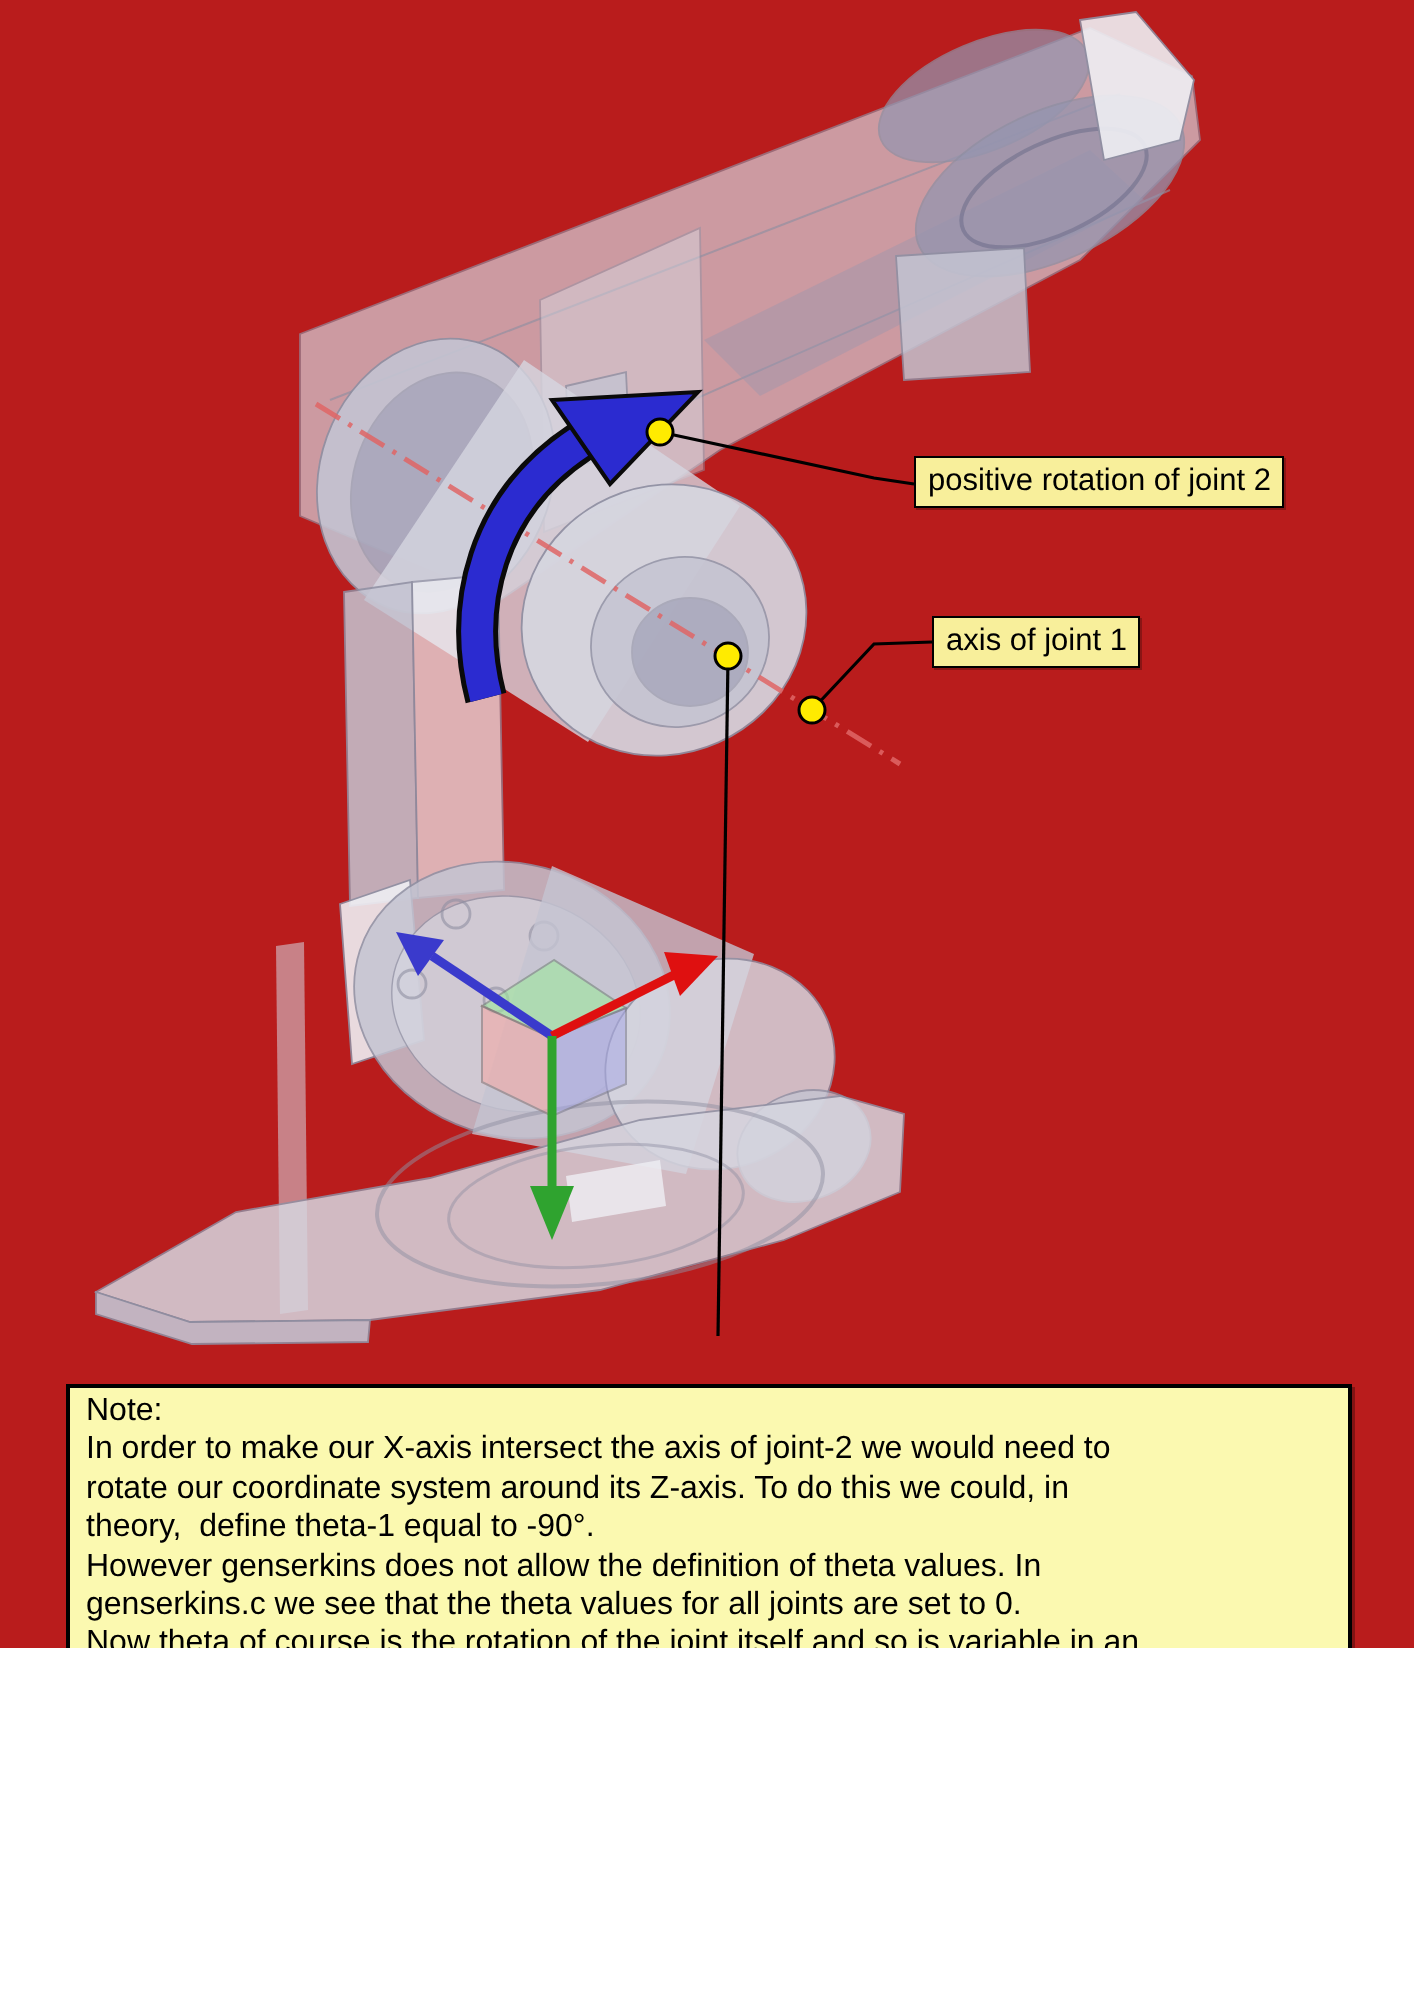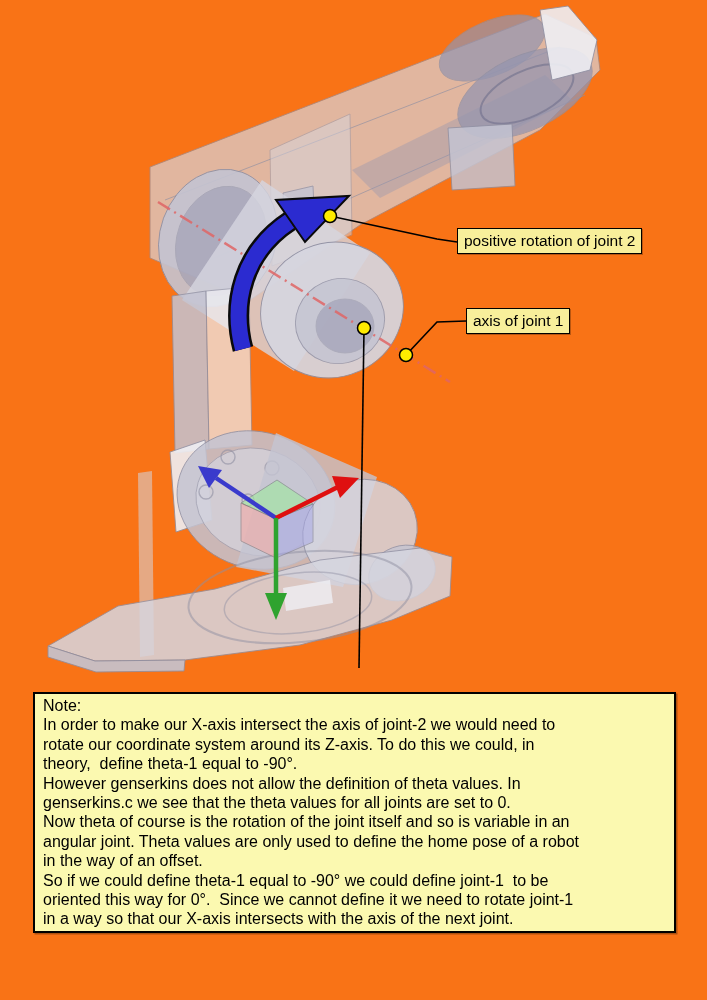--- a/index.html
+++ b/index.html
@@ -1,17 +1,17 @@
 <!DOCTYPE html>
 <html style="--label-bg: #F8EF9B; --note-bg: #FBF9B0; --arrow-blue: #2B2BD0; --axis-red: #E06666; --dot-yellow: #FFEB00; --x-red: #DF1010; --y-blue: #3A3ACC; --z-green: #2FA32F; --cube-green: #9FE89F; --cube-pink: #F2ABA8; --cube-blue: #A9A9E6; --robot-light: #D6D6E0; --robot-mid: #C4C4D2; --robot-dark: #9595AF; --robot-bright: #EFEFF4; --robot-edge: #8F8FA2;"><head>
 <meta charset="utf-8">
 <style>
   html,body{margin:0;padding:0;background:#ffffff;}
   .stage{
-    position:relative;width:707px;height:1000px;background:#f97316;
+    position:relative;width:707px;height:824px;background:#b91c1c;
     font-family:"Liberation Sans", sans-serif;color:#000;overflow:hidden;
   }
   .stage svg{position:absolute;left:0;top:0;}
   .callout{
     position:absolute;background:var(--label-bg);border:1.6px solid #000;
     font-size:15.5px;line-height:1.3;padding:2px 6px;white-space:nowrap;
     box-shadow:1px 1px 0 rgba(0,0,0,.25);
   }
   .callout.rot{left:457px;top:228px;}
   .callout.axis{left:466px;top:308px;}

